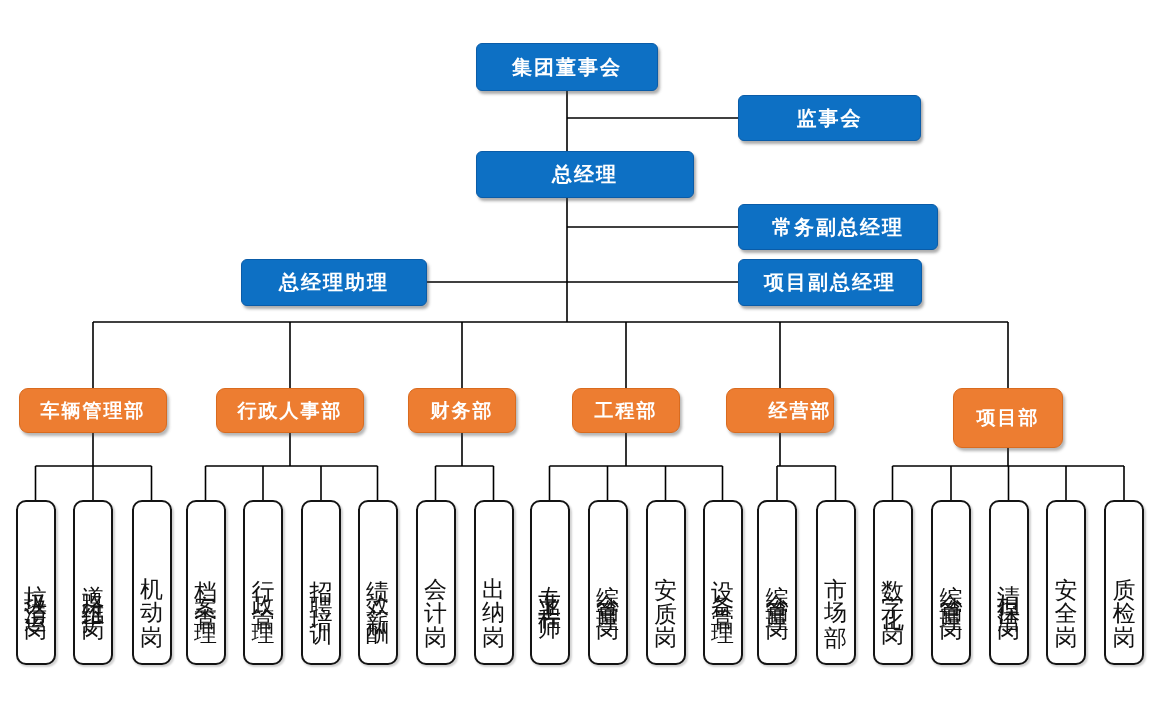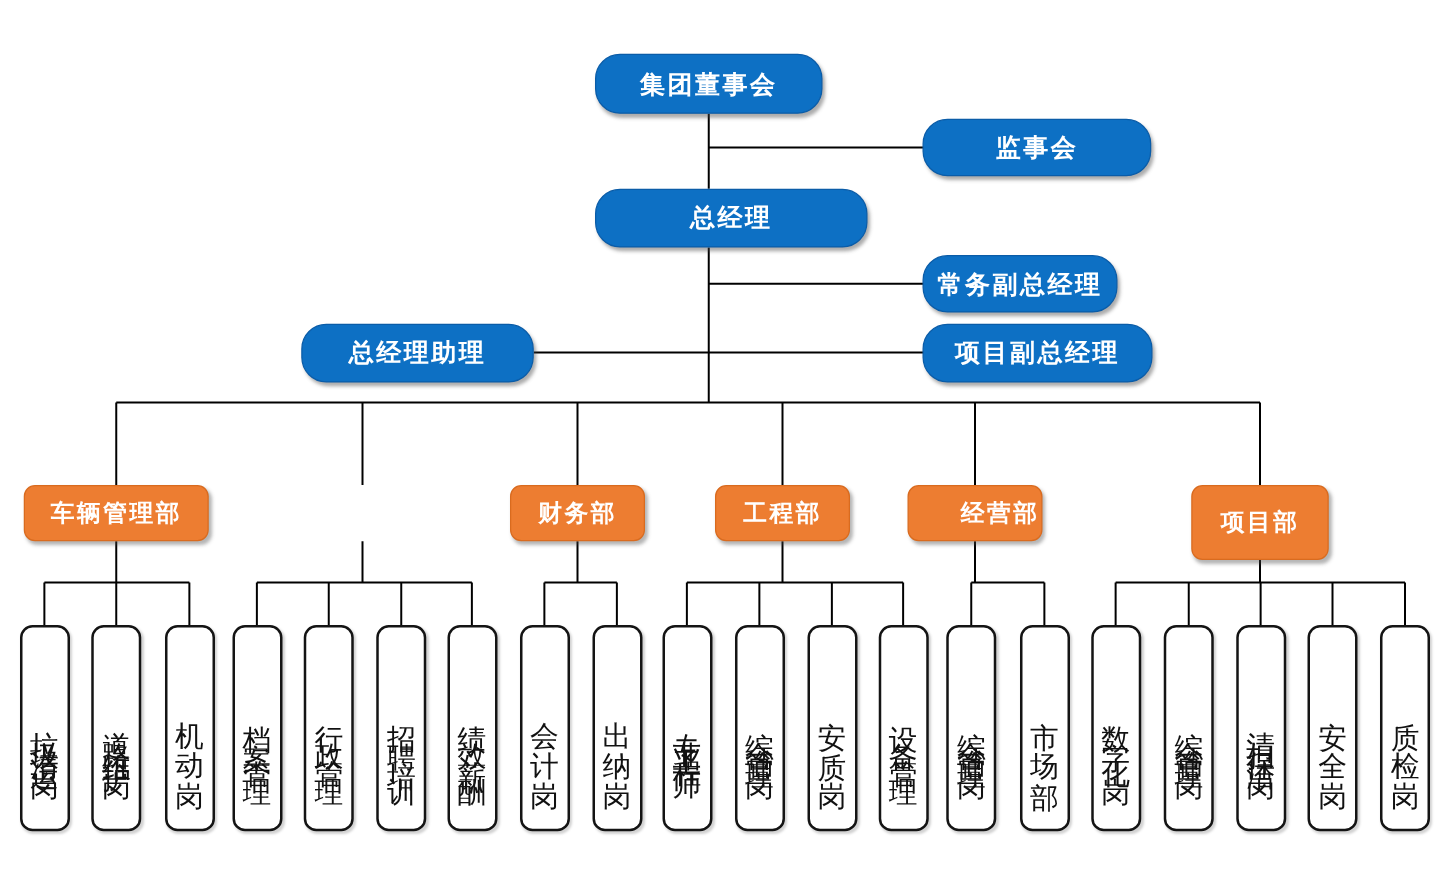--- a/index.html
+++ b/index.html
@@ -6,21 +6,21 @@
     --blue:#0D70C4; --blue-border:#0A5CA8;
     --orange:#ED7D31; --orange-border:#D96B1F;
     --leaf-border:#141414; --line:#000000;
   }
   *{margin:0;padding:0;box-sizing:border-box;}
   body{background:#ffffff;font-family:"Liberation Sans","DejaVu Sans",sans-serif;}
   .stage{position:relative;width:1164px;height:713px;background:#ffffff;overflow:hidden;}
   .stage svg{position:absolute;left:0;top:0;}
   .node{position:absolute;display:flex;align-items:center;justify-content:center;
         color:#ffffff;font-size:20px;font-weight:600;letter-spacing:2px;
-        border-radius:20px;z-index:2;white-space:nowrap;}
+        border-radius:6px;z-index:2;white-space:nowrap;}
   .node.blue{background:var(--blue);border:1.5px solid var(--blue-border);
         box-shadow:2px 3px 3px rgba(70,70,70,0.45);}
   .node.orange{background:var(--orange);border:1.5px solid var(--orange-border);
         border-radius:9px;box-shadow:2px 3px 3px rgba(70,70,70,0.40);font-size:19px;}
   .leaf{position:absolute;top:500px;width:40px;height:165px;background:#ffffff;
         border:2px solid var(--leaf-border);border-radius:10px;z-index:2;
         display:flex;align-items:center;justify-content:center;
         box-shadow:1.5px 2px 2px rgba(0,0,0,0.18);}
   .v-label{writing-mode:vertical-lr;text-orientation:upright;
         font-size:23px;font-weight:500;color:#111111;line-height:1;}
@@ -81,25 +81,26 @@
     <line x1="892.5" y1="466" x2="892.5" y2="500"></line>
     <line x1="951" y1="466" x2="951" y2="500"></line>
     <line x1="1008.5" y1="466" x2="1008.5" y2="500"></line>
     <line x1="1066" y1="466" x2="1066" y2="500"></line>
     <line x1="1124" y1="466" x2="1124" y2="500"></line>
   </svg>
 
   <div class="node blue" style="left:476px;top:43px;width:182px;height:48px;">集团董事会</div>
   <div class="node blue" style="left:738px;top:95px;width:183px;height:46px;">监事会</div>
   <div class="node blue" style="left:476px;top:151px;width:218px;height:47px;">总经理</div>
-  <div class="node blue" style="left:738px;top:204px;width:156px;height:46px;">常务副总经理</div>
+  <div class="node blue" style="left:738px;top:204px;width:200px;height:46px;">常务副总经理</div>
   <div class="node blue" style="left:738px;top:259px;width:184px;height:47px;">项目副总经理</div>
   <div class="node blue" style="left:241px;top:259px;width:186px;height:47px;">总经理助理</div>
 
   <div class="node orange" style="left:19px;top:388px;width:148px;height:45px;">车辆管理部</div>
+  <div class="node orange" style="left:216px;top:388px;width:148px;height:45px;">行政人事部</div>
   <div class="node orange" style="left:408px;top:388px;width:108px;height:45px;">财务部</div>
   <div class="node orange" style="left:572px;top:388px;width:108px;height:45px;">工程部</div>
   <div class="node orange" style="left:726px;top:388px;width:108px;height:45px;padding-left:40px;">经营部</div>
   <div class="node orange" style="left:953px;top:388px;width:110px;height:60px;">项目部</div>
 
   <div class="leaf" style="left:15.5px">
     <span class="v-label" style="letter-spacing: 8px; transform: translateY(4px);">垃圾清运岗</span>
     </div>
   <div class="leaf" style="left:73px">
     <span class="v-label" style="letter-spacing: 8px; transform: translateY(4px);">道路维护岗</span>

